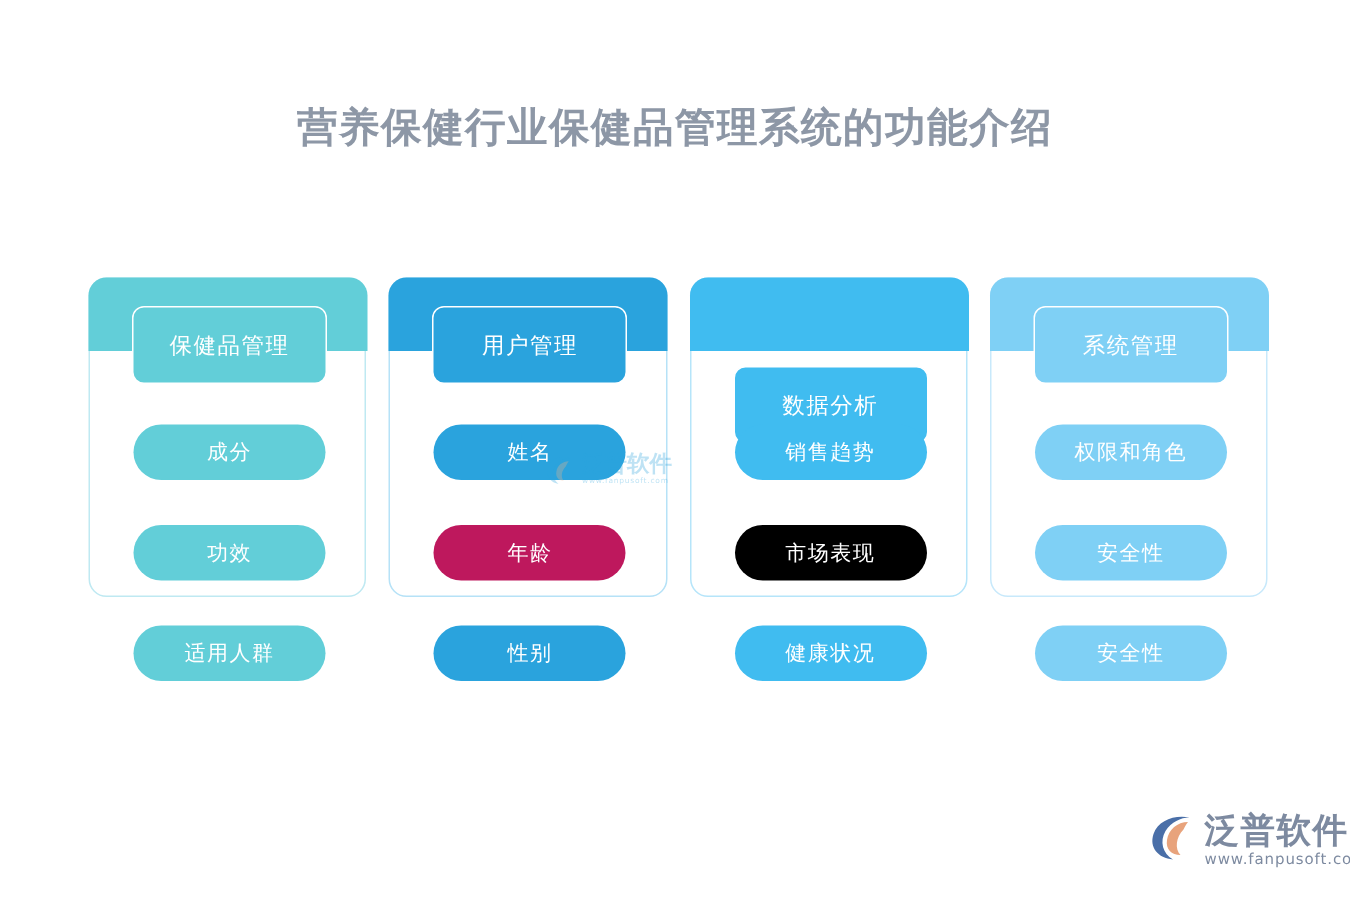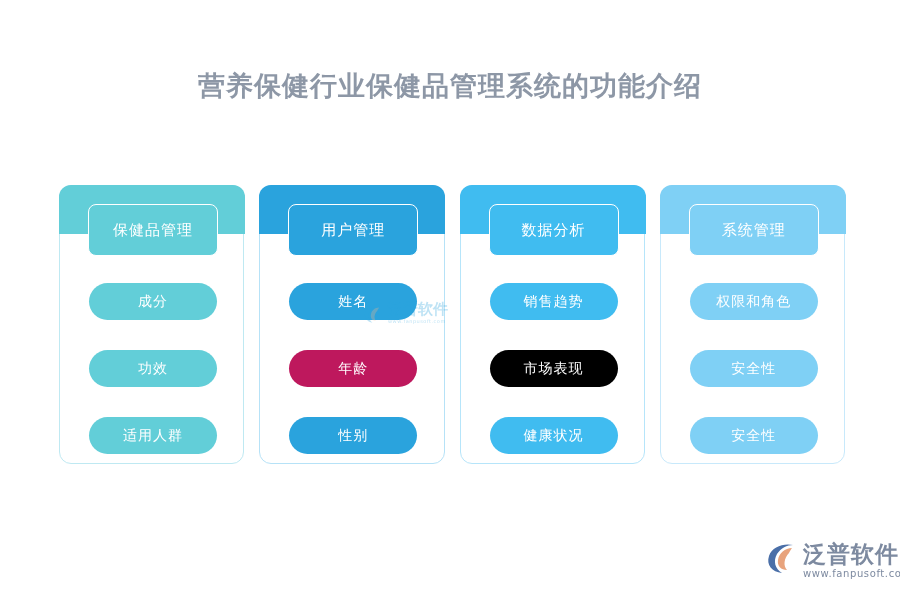--- a/index.html
+++ b/index.html
@@ -44,21 +44,21 @@
     top: 185px;
     width: 786px;
     height: 280px;
     display: flex;
     gap: 15px;
   }
 
   .column {
     position: relative;
     width: 186px;
-    height: 279px;
+    height: 213px;
     box-sizing: border-box;
     background: #ffffff;
     border-radius: 12px;
     border: 1px solid #bfe9f2;
   }
 
   
   .col-band {
     position: absolute;
     left: -1px;
@@ -225,21 +225,21 @@
           <span>年龄</span>
         </div>
         <div class="pill" style="background:#2aa3dd;">
           <span>性别</span>
         </div>
       </div>
     </div>
 
     <div class="column" style="border-color:#b6e5fa;">
       <div class="col-band" style="background:#40bcf0;"></div>
-      <div class="col-header" style="background:#40bcf0;">
+      <div class="col-header" style="background:#40bcf0;margin-top:40px;">
         <span>数据分析</span>
       </div>
       <div class="col-items">
         <div class="pill" style="background:#40bcf0;">
           <span>销售趋势</span>
         </div>
         <div class="pill" style="background:#000000;text-align:center;">
           <span>市场表现</span>
         </div>
         <div class="pill" style="background:#40bcf0;">

